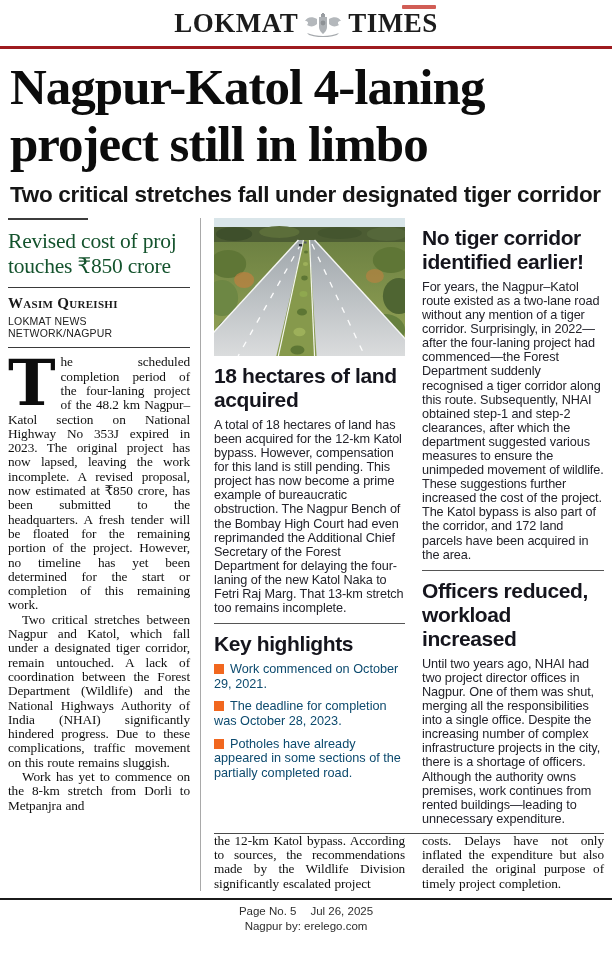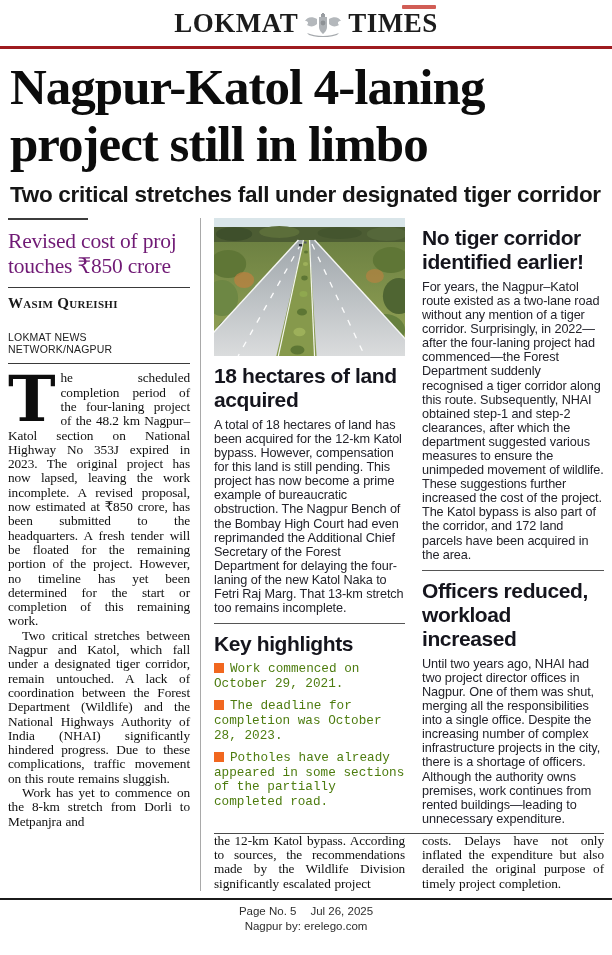--- a/index.html
+++ b/index.html
@@ -21,35 +21,35 @@
   
   .columns{display:flex;margin:10px 8px 0 8px;}
   .col-left{width:182px;padding-right:10px;border-right:1px solid #a9a9a9;box-sizing:content-box;}
   .col-rest{flex:1;display:flex;flex-direction:column;padding-left:13px;}
   .top-row{display:flex;}
   .col-mid{width:191px;}
   .col-right{flex:1;padding-left:17px;}
 
   
   .kicker-rule{width:80px;border-top:2px solid #3c3c3c;margin-bottom:9px;}
-  .deck{font-size:21.5px;line-height:25px;color:#701a75;letter-spacing:-.2px;}
+  .deck{font-size:21.5px;line-height:25px;color:#14532d;letter-spacing:-.2px;}
   .rule{border-top:1px solid #3a3a3a;margin:8px 0 7px 0;}
   .byline{font-variant:small-caps;font-weight:bold;font-size:15px;color:#1a1a1a;letter-spacing:.3px;line-height:1.1;}
-  .org{font-family:"Liberation Sans","DejaVu Sans",sans-serif;font-size:10.5px;color:#222;margin-top:20px;letter-spacing:.2px;}
+  .org{font-family:"Liberation Sans","DejaVu Sans",sans-serif;font-size:10.5px;color:#222;margin-top:4px;letter-spacing:.2px;}
   .body-serif{font-size:13.3px;line-height:14.3px;text-align:justify;color:#101010;letter-spacing:-.1px;word-spacing:.5px;}
   .body-serif p{margin:0;}
   .body-serif p + p{text-indent:14px;}
   .dropcap{float:left;font-size:64px;line-height:51px;font-weight:bold;padding:2px 5px 0 0;color:#0d0d0d;font-family:"DejaVu Serif","Liberation Serif",serif;}
 
   
   .photo{width:191px;height:138px;display:block;}
   .sans-h{font-family:"Liberation Sans","DejaVu Sans",sans-serif;font-weight:bold;font-size:21px;line-height:24px;letter-spacing:-.4px;color:#15151d;margin:8px 0 6px 0;}
   .body-sans{font-family:"Liberation Sans","DejaVu Sans",sans-serif;font-size:12.7px;line-height:14.1px;color:#23232b;letter-spacing:-.1px;}
   .mid-rule{border-top:1px solid #555;margin:8px 0 6px 0;}
-  .hl-item{margin:0 0 8px 0;font-family:Liberation Mono, monospace;font-size:12.7px;line-height:14.6px;color:#4d7c0f;}
+  .hl-item{margin:0 0 8px 0;font-family:Liberation Sans, sans-serif;font-size:12.7px;line-height:14.6px;color:#0c4a6e;}
   .sq{display:inline-block;width:10px;height:10px;background:#f1671f;margin-right:6px;vertical-align:-1px;}
 
   
   .continuation{display:flex;border-top:1px solid #4a4a4a;margin-top:7px;}
   .cont-col1{width:191px;}
   .cont-col2{flex:1;padding-left:17px;}
 
   
   .footer{border-top:2px solid #1b1b1b;margin-top:7px;padding-top:4px;text-align:center;font-family:"Liberation Sans","DejaVu Sans",sans-serif;font-size:11.5px;line-height:14.5px;color:#2e2e2e;}
   .footer .row2 span + span{margin-left:14px;}

